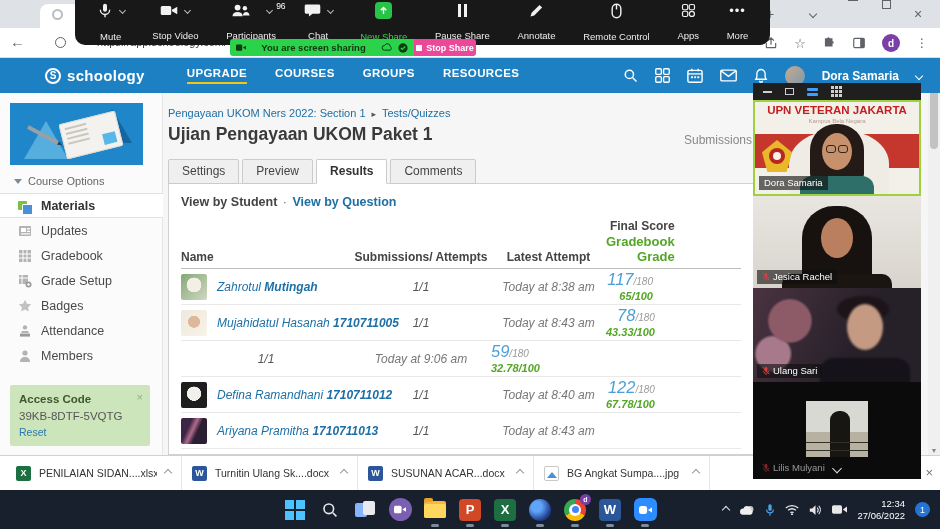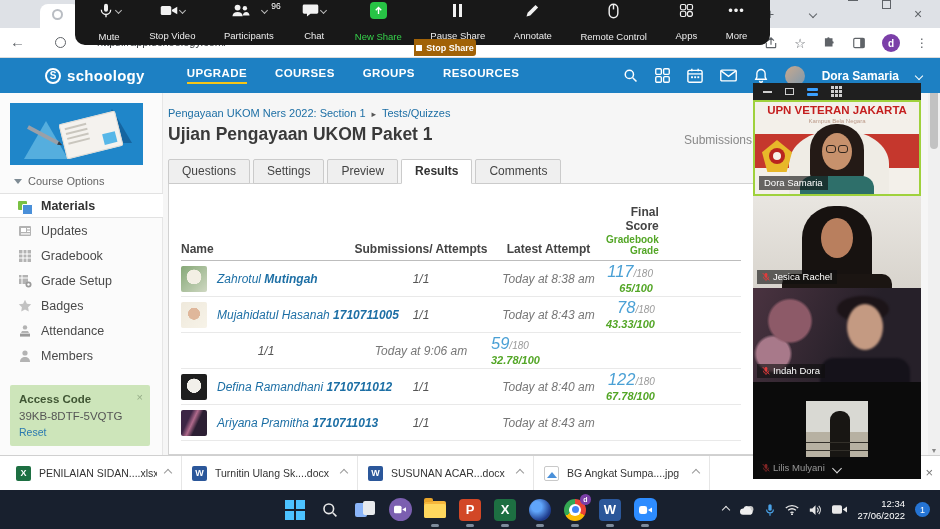--- a/index.html
+++ b/index.html
@@ -32,33 +32,33 @@
   .nav-url{position:absolute;left:97px;top:8px;font-size:11px;color:#3c4043;}
   .nav-right{position:absolute;right:12px;top:0;height:30px;display:flex;align-items:center;gap:16px;}
   .nav-right svg{display:block;}
   .nav-star{font-size:13px;color:#5f6368;}
   .nav-profile{width:18px;height:18px;border-radius:50%;background:#7b3fa8;color:#fff;font-size:10px;font-weight:bold;display:flex;align-items:center;justify-content:center;}
   .nav-dots{font-size:12px;color:#5f6368;letter-spacing:0;}
 
   
   .zoom-toolbar{position:absolute;left:75px;top:0;width:695px;height:45px;background:#181818;border-radius:0 0 10px 10px;display:flex;align-items:stretch;justify-content:space-evenly;z-index:80;}
   .zt-item{display:flex;flex-direction:column;align-items:center;justify-content:center;padding:3px 6px 4px;position:relative;}
-  .zt-top{height:20px;display:flex;align-items:center;position:relative;}
+  .zt-top{height:20px;display:flex;align-items:center;gap:5px;position:relative;}
   .zt-label{font-size:9.5px;color:#ececec;margin-top:12px;white-space:nowrap;}
   .zt-label.green{color:#35d04a;}
   .zt-badge{position:absolute;top:-2px;right:-14px;font-size:8.5px;color:#fff;}
   .zt-chev{width:5px;height:5px;border-right:1.4px solid #bbb;border-bottom:1.4px solid #bbb;transform:rotate(45deg);margin-left:2px;}
   .zt-share-ico{width:17px;height:17px;background:#27c445;border-radius:4px;display:flex;align-items:center;justify-content:center;}
   .zt-pause{display:flex;gap:3px;}
   .zt-pause i{display:block;width:3px;height:13px;background:#f1f1f1;}
   .zt-more{color:#f1f1f1;font-size:13px;letter-spacing:1px;line-height:8px;}
 
   .share-pill{position:absolute;left:230px;top:39px;width:184px;height:17px;background:#2bd34b;border-radius:3px 0 0 3px;display:flex;align-items:center;gap:5px;padding:0 6px;z-index:85;}
   .share-pill .txt{font-size:9.5px;font-weight:bold;color:#10350f;white-space:nowrap;flex:1;text-align:center;}
-  .stop-share{position:absolute;left:414px;top:39px;width:62px;height:17px;background:#a16207;border-radius:0 3px 3px 0;display:flex;align-items:center;justify-content:center;gap:4px;z-index:85;}
+  .stop-share{position:absolute;left:414px;top:39px;width:62px;height:17px;background:#ec4899;border-radius:0 3px 3px 0;display:flex;align-items:center;justify-content:center;gap:4px;z-index:85;}
   .stop-share .sq{width:6px;height:6px;background:#fff;}
   .stop-share .txt{font-size:9px;font-weight:bold;color:#fff;white-space:nowrap;}
 
   
   .sch-header{position:absolute;left:0;top:58px;width:940px;height:35px;background:#1d80c3;z-index:10;display:flex;align-items:center;}
   .sch-logo{display:flex;align-items:center;gap:6px;margin-left:45px;}
   .sch-logo .ring{width:16px;height:16px;border:2px solid #fff;border-radius:50%;color:#fff;font-size:10px;font-weight:bold;display:flex;align-items:center;justify-content:center;}
   .sch-logo .word{color:#fff;font-size:15px;font-weight:600;letter-spacing:.3px;}
   .sch-nav{display:flex;gap:28px;margin-left:42px;}
   .sch-nav a{color:#fff;font-size:11.5px;font-weight:bold;letter-spacing:.4px;text-decoration:none;}
@@ -104,21 +104,21 @@
   .tab-btn.active{background:#fff;border-bottom-color:#fff;font-weight:bold;color:#333;}
   .panel{flex:1;background:#fff;border:1px solid #d2d2d2;margin-left:2px;overflow:hidden;padding:11px 12px 0;}
   .viewby{font-size:12.5px;color:#444;font-weight:bold;}
   .viewby .dot{font-weight:normal;color:#666;margin:0 2px;}
   .viewby .link{color:#1d6fa5;}
   .rtable{margin-top:10px;}
   .thead{display:grid;grid-template-columns:170px 140px 115px 1fr;align-items:end;border-bottom:1px solid #bdbdbd;padding-bottom:4px;}
   .th{font-size:12px;font-weight:bold;color:#444;}
   .th.c{text-align:center;}
   .th.r{text-align:right;padding-right:88px;}
-  .th .sub{display:block;color:#53a626;font-size:10px;margin-top:1px;}
+  .th .sub{display:block;color:#53a626;font-size:13px;margin-top:1px;}
   .trow{display:grid;grid-template-columns:170px 140px 115px 1fr;align-items:center;height:36px;border-bottom:1px solid #e9e9e9;font-style:italic;}
   .cell-name{display:flex;align-items:center;gap:10px;overflow:visible;white-space:nowrap;}
   .avatar{width:26px;height:26px;border-radius:2px;flex:0 0 26px;}
   .r0 .avatar{background:radial-gradient(circle at 50% 42%,#f3efe4 0 36%,transparent 38%),linear-gradient(135deg,#86a877,#cfd8c2);}
   .r1 .avatar{background:radial-gradient(circle at 50% 45%,#dfb79b 0 30%,transparent 32%),linear-gradient(135deg,#efe9dc,#f7f3e8);}
   .r2 .avatar{background:radial-gradient(circle at 55% 45%,#e6d7e0 0 38%,transparent 40%),linear-gradient(135deg,#b98ca6,#e8dfe8);}
   .r3 .avatar{background:radial-gradient(circle at 50% 45%,#f2f0ea 0 36%,transparent 38%),#1e1e1e;}
   .r4 .avatar{background:linear-gradient(115deg,#3c2545 30%,#b06a8c 45%,#2c1f33 60%);}
   .name-link{font-size:12px;color:#1d6fa5;}
   .name-link b{font-weight:bold;}
@@ -354,20 +354,34 @@
       <div class="zt-label">Apps</div>
     </div>
     <div class="zt-item">
       <div class="zt-top">
           <span class="zt-more">•••</span>
         </div>
       <div class="zt-label">More</div>
     </div>
   </div>
 
+  <div class="share-pill">
+    <svg width="10" height="9" viewBox="0 0 16 12">
+        <rect x="0" y="1" width="10" height="10" rx="2" fill="#0e3b14"></rect>
+        <path d="M11 6l5-3v6l-5-3z" fill="#0e3b14"></path>
+      </svg>
+    <span class="txt">You are screen sharing</span>
+    <svg width="12" height="9" viewBox="0 0 18 12">
+        <path d="M5 10a3.5 3.5 0 0 1 .4-7A4.5 4.5 0 0 1 14 4.6 3 3 0 0 1 13.6 10z" fill="none" stroke="#0e3b14" stroke-width="1.5"></path>
+      </svg>
+    <svg width="10" height="10" viewBox="0 0 14 14">
+        <circle cx="7" cy="7" r="6.5" fill="#0e3b14"></circle>
+        <path d="M4 7l2 2 4-4" fill="none" stroke="#2bd34b" stroke-width="1.8"></path>
+      </svg>
+  </div>
   <div class="stop-share">
     <span class="sq"></span>
     <span class="txt">Stop Share</span>
   </div>
 
   <div class="sch-header">
     <div class="sch-logo">
       <span class="ring">S</span>
       <span class="word">schoology</span>
     </div>
@@ -492,27 +506,31 @@
 
   <div class="main">
     <div class="breadcrumb">
       <span>Pengayaan UKOM Ners 2022: Section 1</span>
       <span class="sep">▸</span>
       <span>Tests/Quizzes</span>
     </div>
     <div class="page-title">Ujian Pengayaan UKOM Paket 1</div>
     <div class="submissions-label">Submissions</div>
     <div class="tabs">
-      <div class="tab-btn">Questions</div>
       <div class="tab-btn">Settings</div>
       <div class="tab-btn">Preview</div>
       <div class="tab-btn active">Results</div>
       <div class="tab-btn">Comments</div>
     </div>
     <div class="panel">
+      <div class="viewby">
+        <span>View by Student</span>
+        <span class="dot">·</span>
+        <span class="link">View by Question</span>
+      </div>
       <div class="rtable">
         <div class="thead">
           <div class="th">Name</div>
           <div class="th c">Submissions/ Attempts</div>
           <div class="th c">Latest Attempt</div>
           <div class="th r">
             <span>Final Score</span>
             <span class="sub">Gradebook Grade</span>
           </div>
         </div>
@@ -653,21 +671,21 @@
       <div class="hairline"></div>
         <div class="face"></div>
         <div class="body"></div>
       <div class="vname">
         <svg width="8" height="10" viewBox="0 0 12 14">
             <rect x="4" y="1" width="4" height="7" rx="2" fill="#e23b3b"></rect>
             <path d="M2 6.5a4 4 0 0 0 8 0" stroke="#e23b3b" fill="none" stroke-width="1.2"></path>
             <line x1="6" y1="10.5" x2="6" y2="13" stroke="#e23b3b" stroke-width="1.2"></line>
             <line x1="1" y1="1" x2="11" y2="12" stroke="#e23b3b" stroke-width="1.4"></line>
           </svg>
-        <span>Indah Dora</span>
+        <span>Ulang Sari</span>
         </div>
     </div>
     <div class="vtile v-lilis">
       <div class="photo">
         <div class="sil"></div>
           <div class="rail"></div>
           <div class="rail2"></div>
       </div>
       <div class="vname">
         <svg width="8" height="10" viewBox="0 0 12 14">

